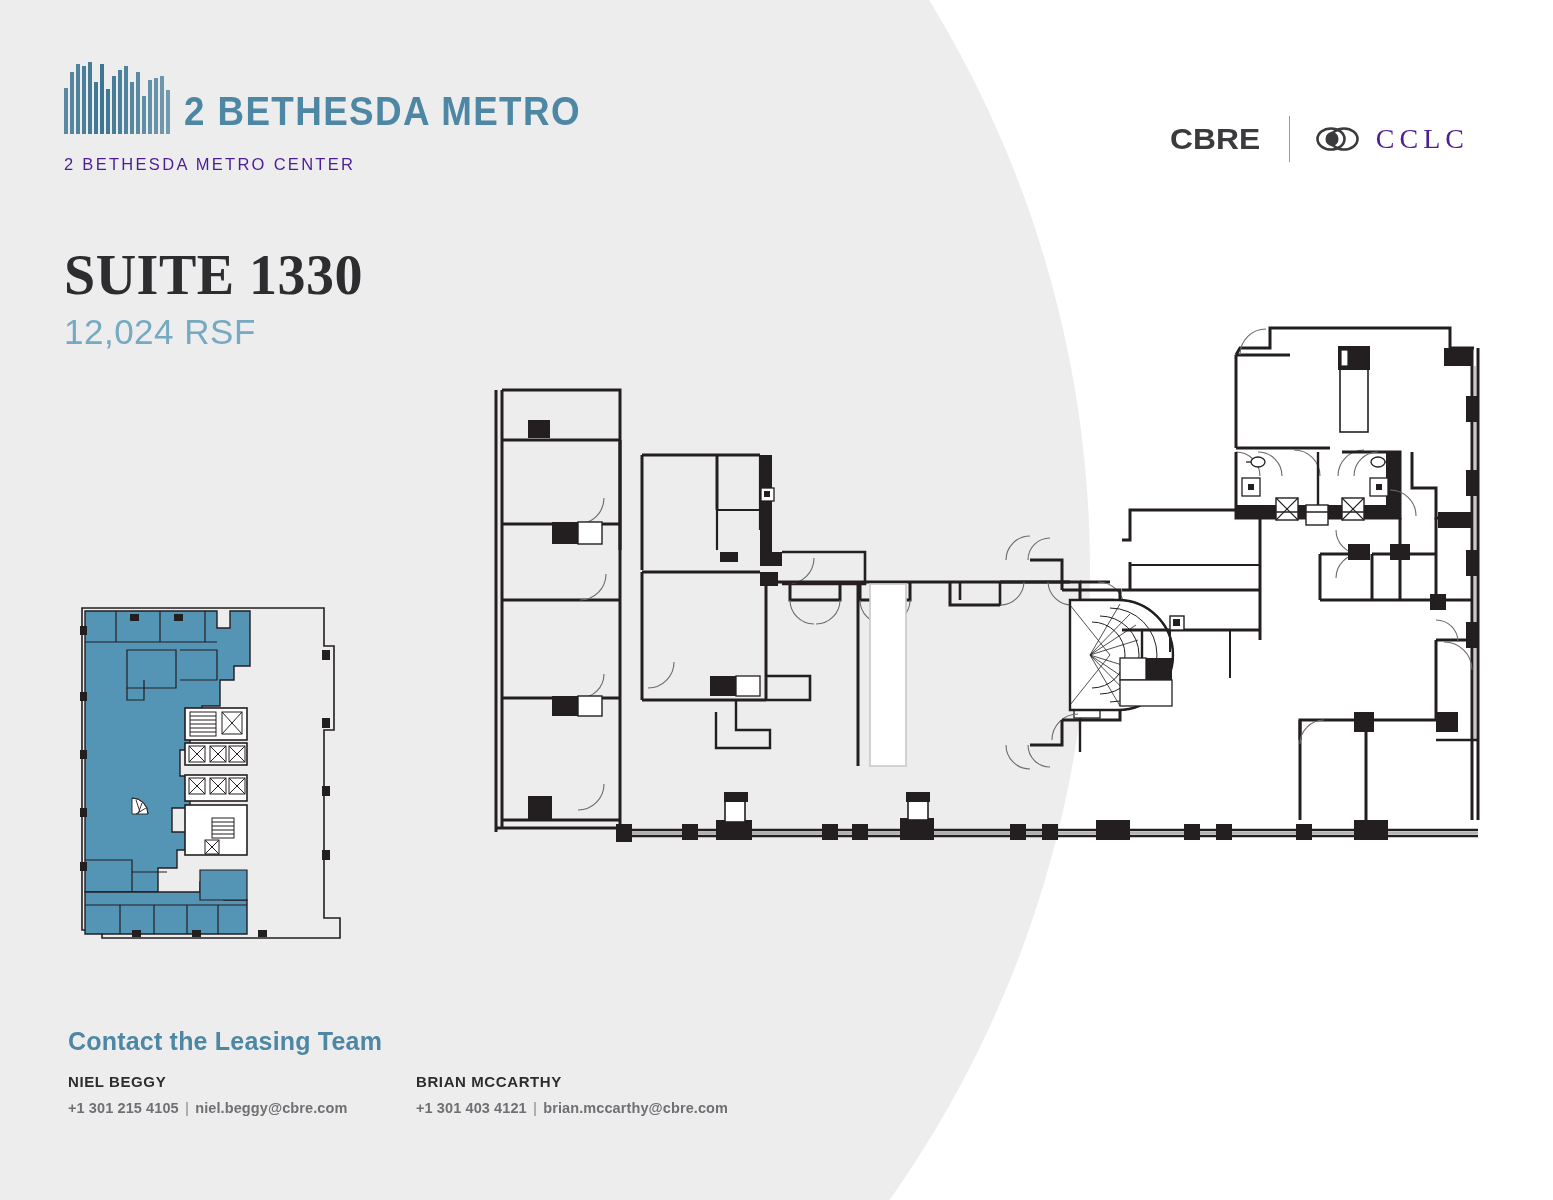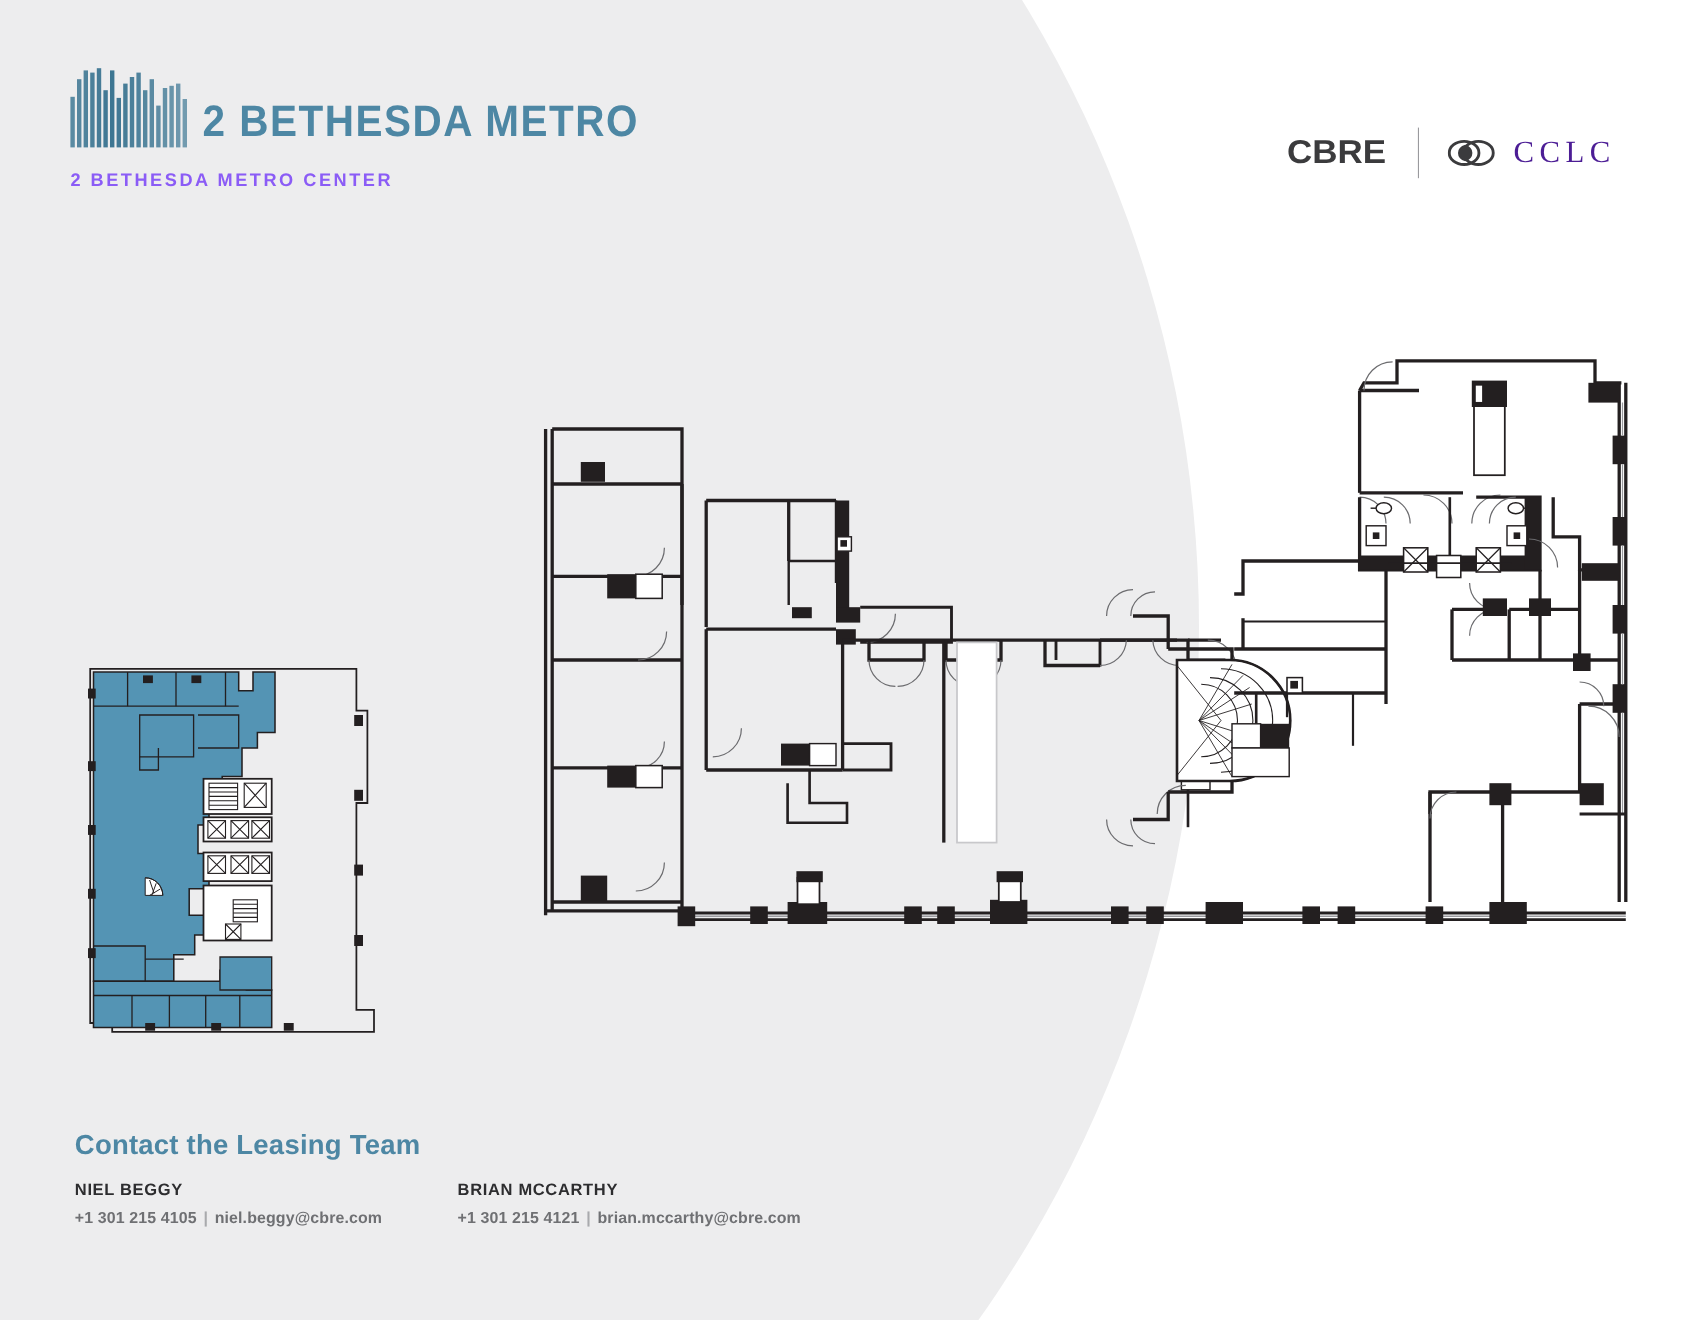--- a/index.html
+++ b/index.html
@@ -38,22 +38,22 @@
     letter-spacing:1.5px;
     color:#4d87a4;
     line-height:1;
     transform:scaleX(0.92);
     transform-origin:left bottom;
     white-space:nowrap;
     padding-bottom:3px;
   }
   .addr{margin-top:18px;}
   .addr-l1{
-    font-size:16.5px;color:#8b5cf6;letter-spacing:2.3px;line-height:1.55;
-    font-weight:700;white-space:nowrap;
+    font-size:16.5px;color:#4c1d95;letter-spacing:2.3px;line-height:1.55;
+    font-weight:400;white-space:nowrap;
   }
   .addr-l2{
     font-size:16.5px;color:#7ea3b6;letter-spacing:1.1px;line-height:1.55;
     font-weight:400;white-space:nowrap;
   }
 
   
   .suite-block{position:absolute;left:64px;top:246px;}
   .suite-name{
     font-family:"Liberation Serif", serif;
@@ -151,20 +151,24 @@
           <i style="height: 58px; background: rgb(109, 151, 173);"></i>
           <i style="height: 44px; background: rgb(114, 155, 175);"></i>
         </div>
       <div class="wordmark">2 BETHESDA METRO</div>
     </div>
     <div class="addr">
       <div class="addr-l1">2 BETHESDA METRO CENTER</div>
     </div>
   </div>
 
+  <div class="suite-block">
+    <div class="suite-name">SUITE 1330</div>
+    <div class="suite-rsf">12,024 RSF</div>
+  </div>
 
   <div class="logos">
     <div class="cbre">CBRE</div>
     <div class="logo-sep"></div>
     <div class="cclc-wrap">
       <svg class="cclc-mark" width="44" height="30" viewBox="0 0 44 30">
         <ellipse cx="15" cy="15" rx="13.5" ry="10.5" fill="none" stroke="#3b3b3d" stroke-width="2.6"></ellipse>
         <ellipse cx="28" cy="15" rx="13.5" ry="10.5" fill="none" stroke="#3b3b3d" stroke-width="2.6"></ellipse>
         <path d="M16 7.5 A 10 8 0 0 0 16 22.5 A 10 8 0 0 0 16 7.5 Z" fill="#3b3b3d"></path>
       </svg>
@@ -581,18 +585,18 @@
 
   <div class="contact">
     <div class="contact-title">Contact the Leasing Team</div>
     <div class="contact-grid" id="contact-grid">
         <div class="contact-card">
           <div class="c-name">NIEL BEGGY</div>
           <div class="c-line"><span>+1 301 215 4105</span><span class="c-sep"> | </span><span>niel.beggy@cbre.com</span></div>
         </div>
         <div class="contact-card">
           <div class="c-name">BRIAN MCCARTHY</div>
-          <div class="c-line"><span>+1 301 215 4121</span><span class="c-sep"> | </span><span>brian.mccarthy@cbre.com</span></div>
+          <div class="c-line"><span>+1 301 403 4121</span><span class="c-sep"> | </span><span>brian.mccarthy@cbre.com</span></div>
         </div>
       </div>
   </div>
 
 </div>
 
 </body></html>

